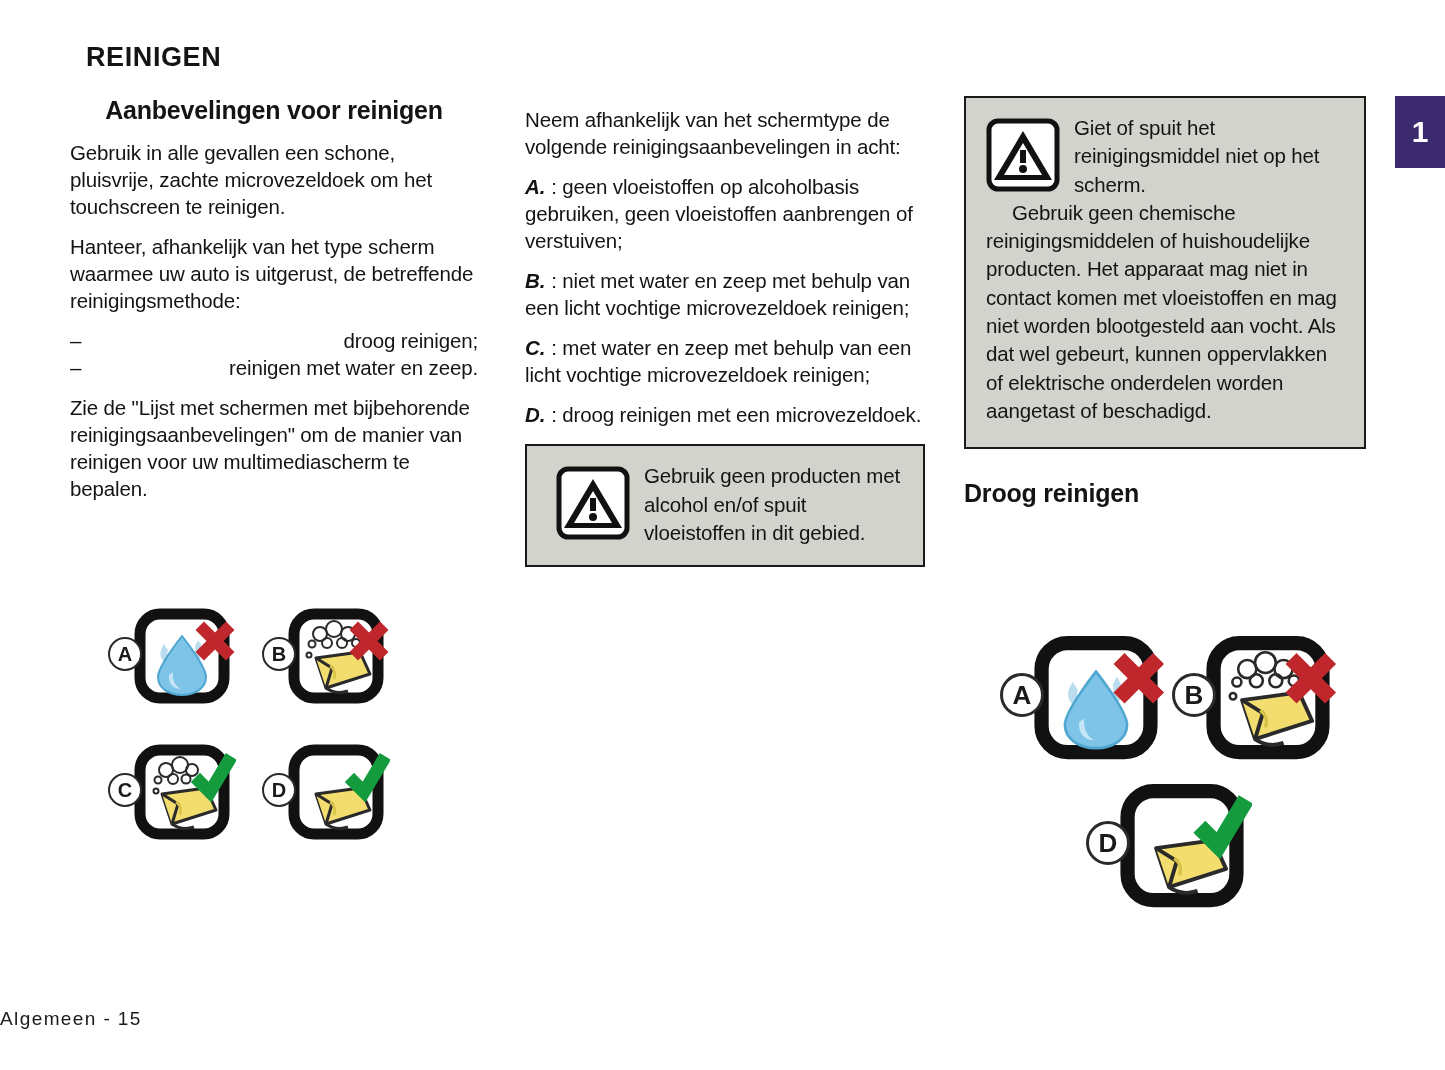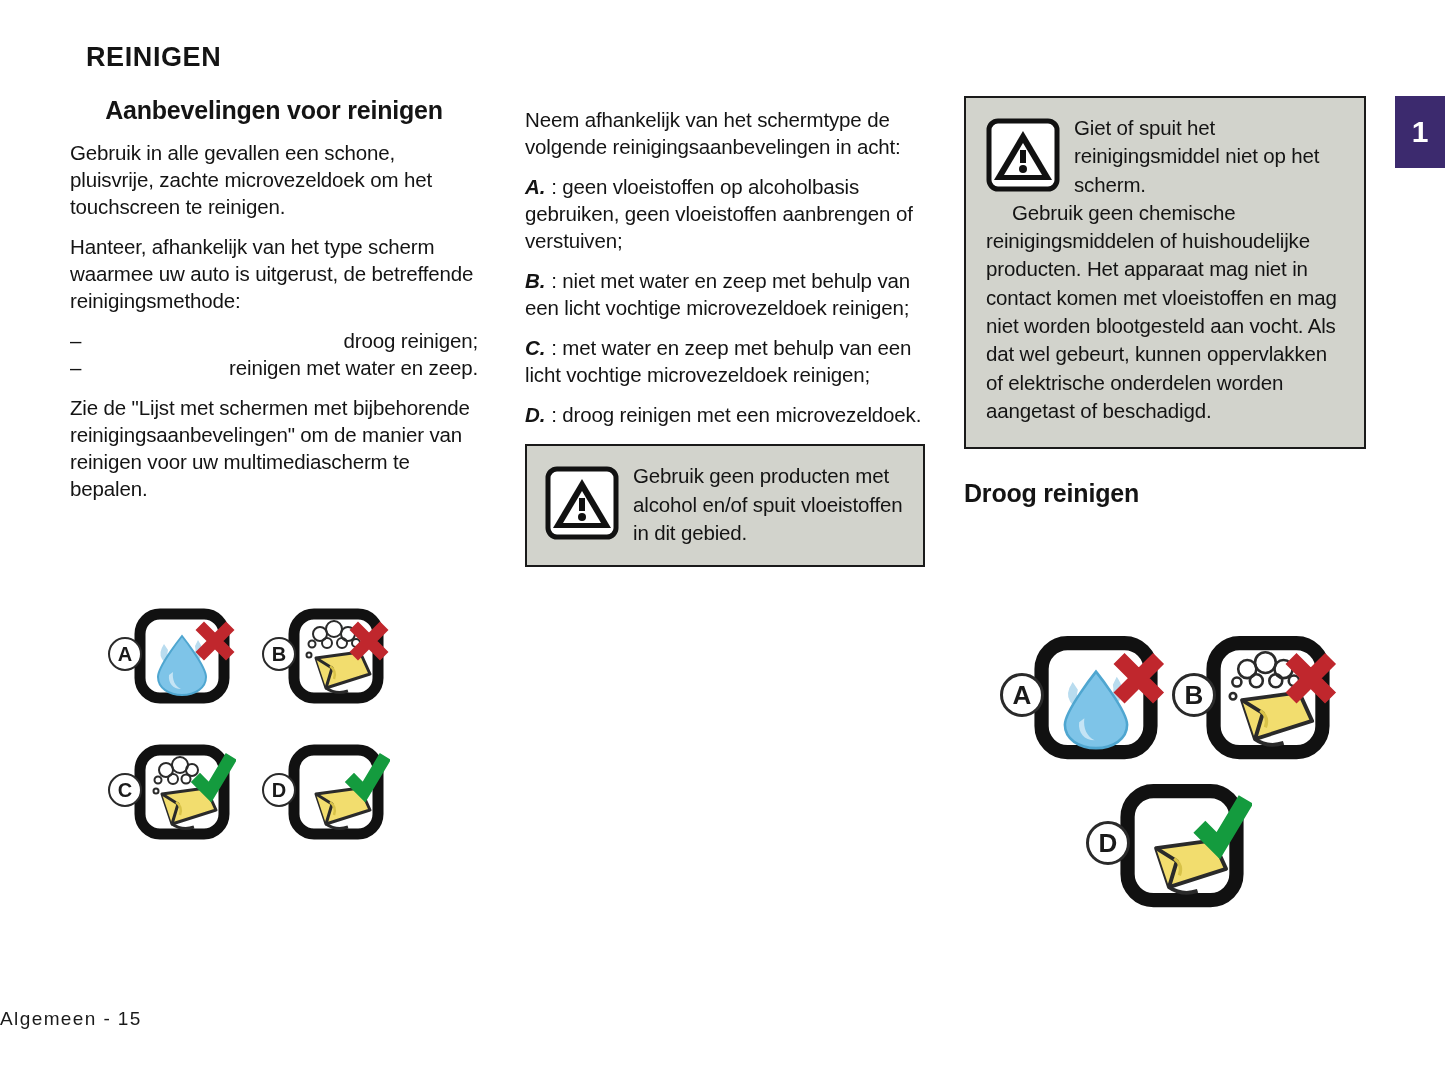--- a/index.html
+++ b/index.html
@@ -100,21 +100,21 @@
     font-weight: 700;
     font-style: italic;
     margin-right: 6px;
   }
 
   
   .warn-box {
     background: #d2d3cc;
     border: 2px solid #1a1a1a;
     box-sizing: border-box;
-    padding: 16px 18px 18px 18px;
+    padding: 16px 18px 18px 29px;
     margin-top: 16px;
   }
   .warn-box .warn-icon {
     float: left;
     margin: 4px 14px 4px 0;
   }
   .warn-box p {
     font-size: 20.5px;
     line-height: 1.38;
     margin: 0;

